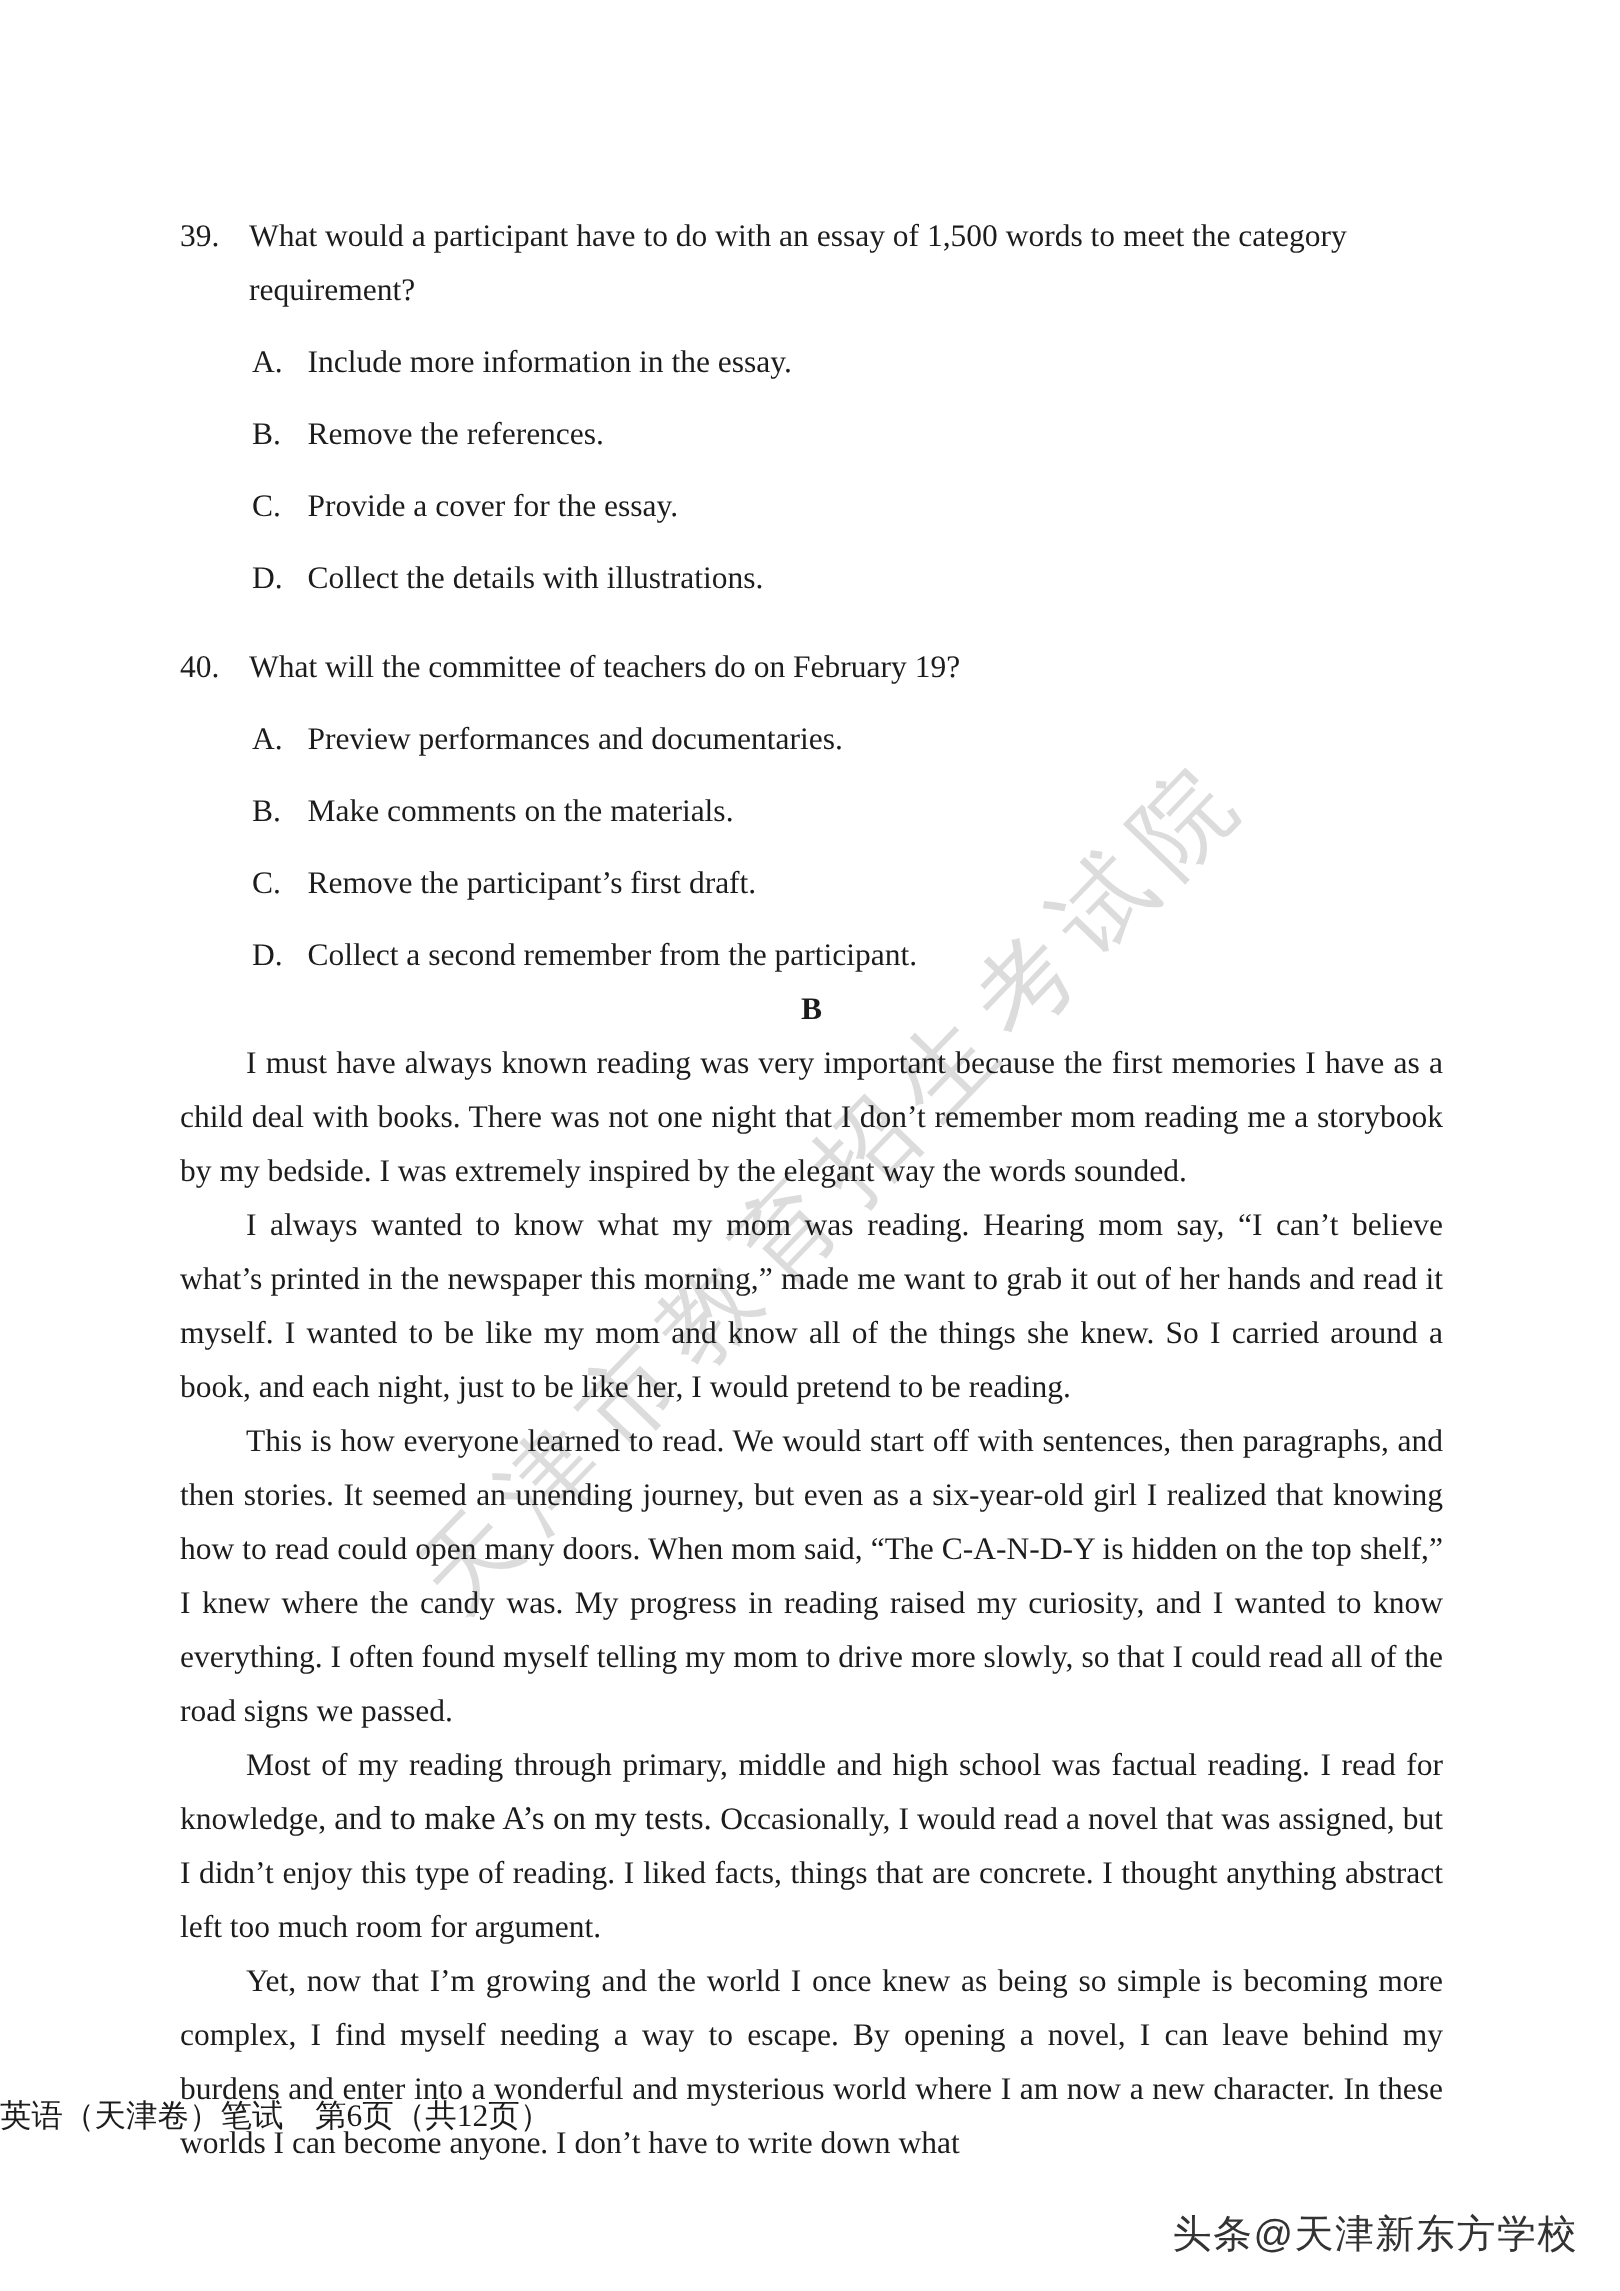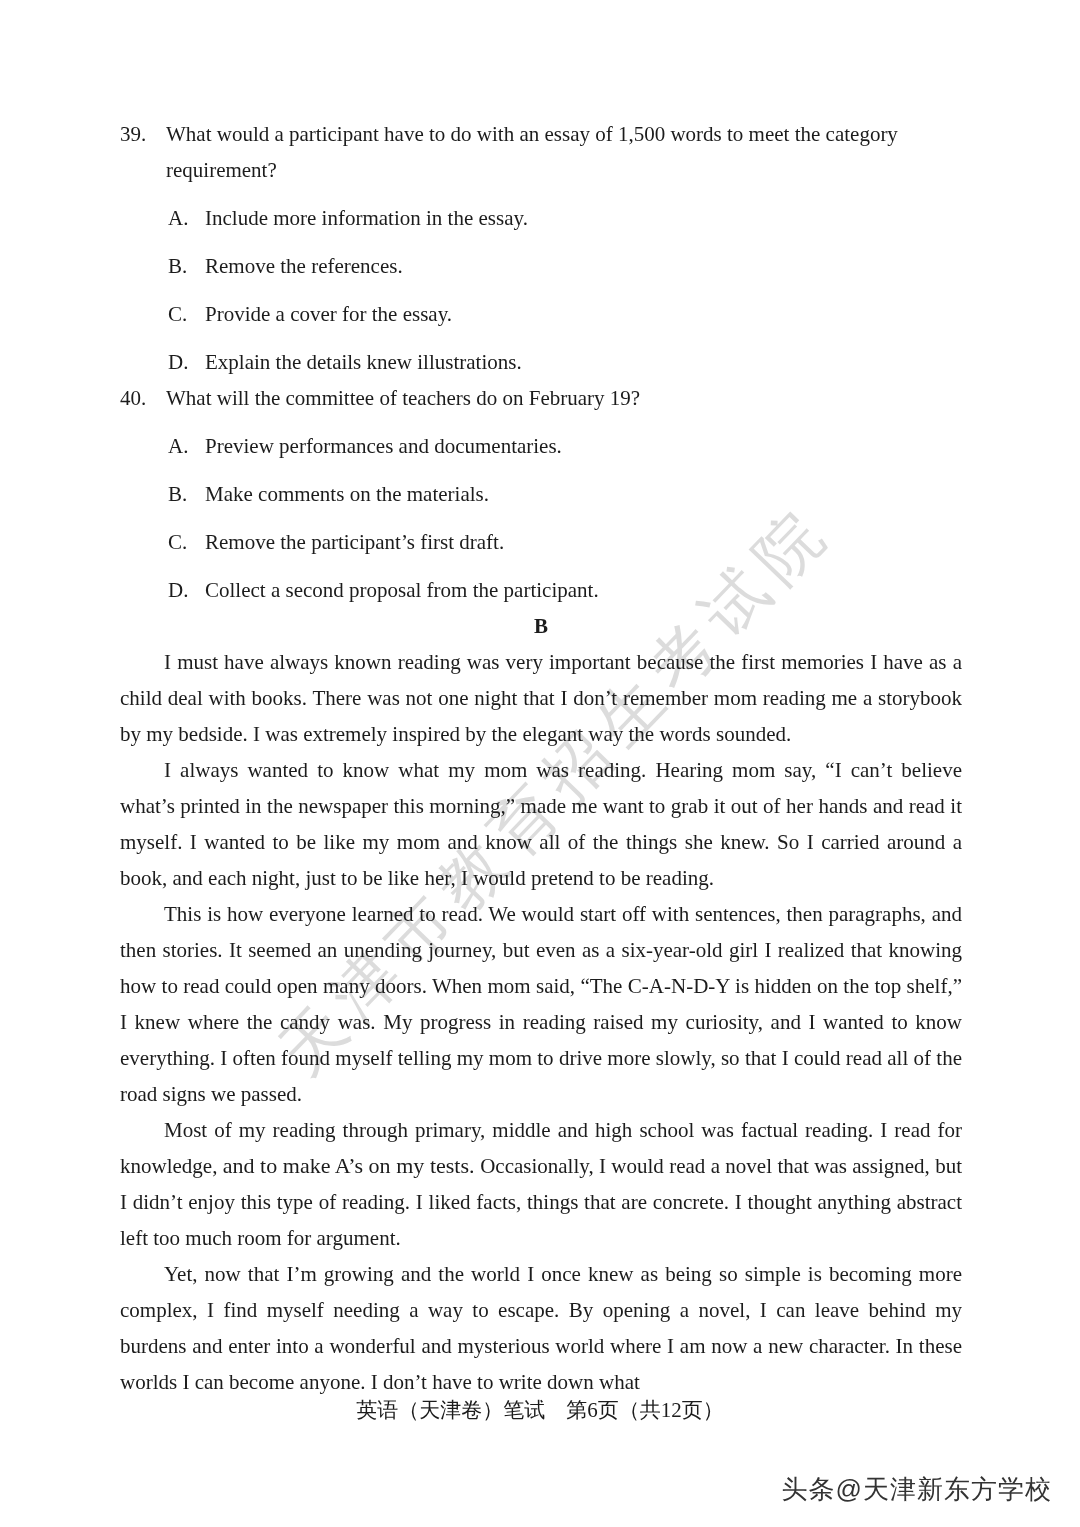--- a/index.html
+++ b/index.html
@@ -31,20 +31,21 @@
     left: 120px;
     top: 116px;
     width: 842px;
     font-size: 21px;
     line-height: 36px;
     z-index: 1;
   }
   .stem {
     padding-left: 46px;
     text-indent: -46px;
+    margin-top: 23px;
   }
   .qnum {
     display: inline-block;
     width: 46px;
     text-indent: 0;
   }
   .option { padding-left: 48px; }
   .opt-line {
     padding-left: 37px;
     text-indent: -37px;
@@ -62,21 +63,21 @@
   .para {
     text-align: justify;
     text-indent: 44px;
   }
   .alt-seg { font-size: 22px; }
   .footer {
     position: absolute;
     left: 0;
     width: 100%;
     top: 1396px;
-    text-align: center;
+    text-align: left;
     font-size: 21px;
     z-index: 1;
   }
   .credit {
     position: absolute;
     right: 28px;
     top: 1472px;
     font-size: 26px;
     color: #333333;
     letter-spacing: 1px;
@@ -98,37 +99,37 @@
       <div class="option">
         <div class="opt-line"><span class="opt-label">A.</span><span>Include more information in the essay.</span></div>
       </div>
       <div class="option">
         <div class="opt-line"><span class="opt-label">B.</span><span>Remove the references.</span></div>
       </div>
       <div class="option">
         <div class="opt-line"><span class="opt-label">C.</span><span>Provide a cover for the essay.</span></div>
       </div>
       <div class="option">
-        <div class="opt-line"><span class="opt-label">D.</span><span>Explain the details knew illustrations.</span></div>
+        <div class="opt-line"><span class="opt-label">D.</span><span>Collect the details with illustrations.</span></div>
       </div>
     </div>
 
     <div class="question">
       <div class="stem"><span class="qnum">40.</span><span>What will the committee of teachers do on February 19?</span></div>
       <div class="option">
         <div class="opt-line"><span class="opt-label">A.</span><span>Preview performances and documentaries.</span></div>
       </div>
       <div class="option">
         <div class="opt-line"><span class="opt-label">B.</span><span>Make comments on the materials.</span></div>
       </div>
       <div class="option">
         <div class="opt-line"><span class="opt-label">C.</span><span>Remove the participant’s first draft.</span></div>
       </div>
       <div class="option">
-        <div class="opt-line"><span class="opt-label">D.</span><span>Collect a second proposal from the participant.</span></div>
+        <div class="opt-line"><span class="opt-label">D.</span><span>Collect a second remember from the participant.</span></div>
       </div>
     </div>
 
     <div class="section-heading">B</div>
 
     <p class="para"><span>I must have always known reading was very important because the first memories I have as a child deal with books. There was not one night that I don’t remember mom reading me a storybook by my bedside. I was extremely inspired by the elegant way the words sounded.</span></p>
 
     <p class="para"><span>I always wanted to know what my mom was reading. Hearing mom say, “I can’t believe what’s printed in the newspaper this morning,” made me want to grab it out of her hands and read it myself. I wanted to be like my mom and know all of the things she knew. So I carried around a book, and each night, just to be like her, I would pretend to be reading.</span></p>
 
     <p class="para"><span>This is how everyone learned to read. We would start off with sentences, then paragraphs, and then stories. It seemed an unending journey, but even as a six-year-old girl I realized that knowing how to read could open many doors. When mom said, “The C-A-N-D-Y is hidden on the top shelf,” I knew where the candy was. My progress in reading raised my curiosity, and I wanted to know everything. I often found myself telling my mom to drive more slowly, so that I could read all of the road signs we passed.</span></p>

